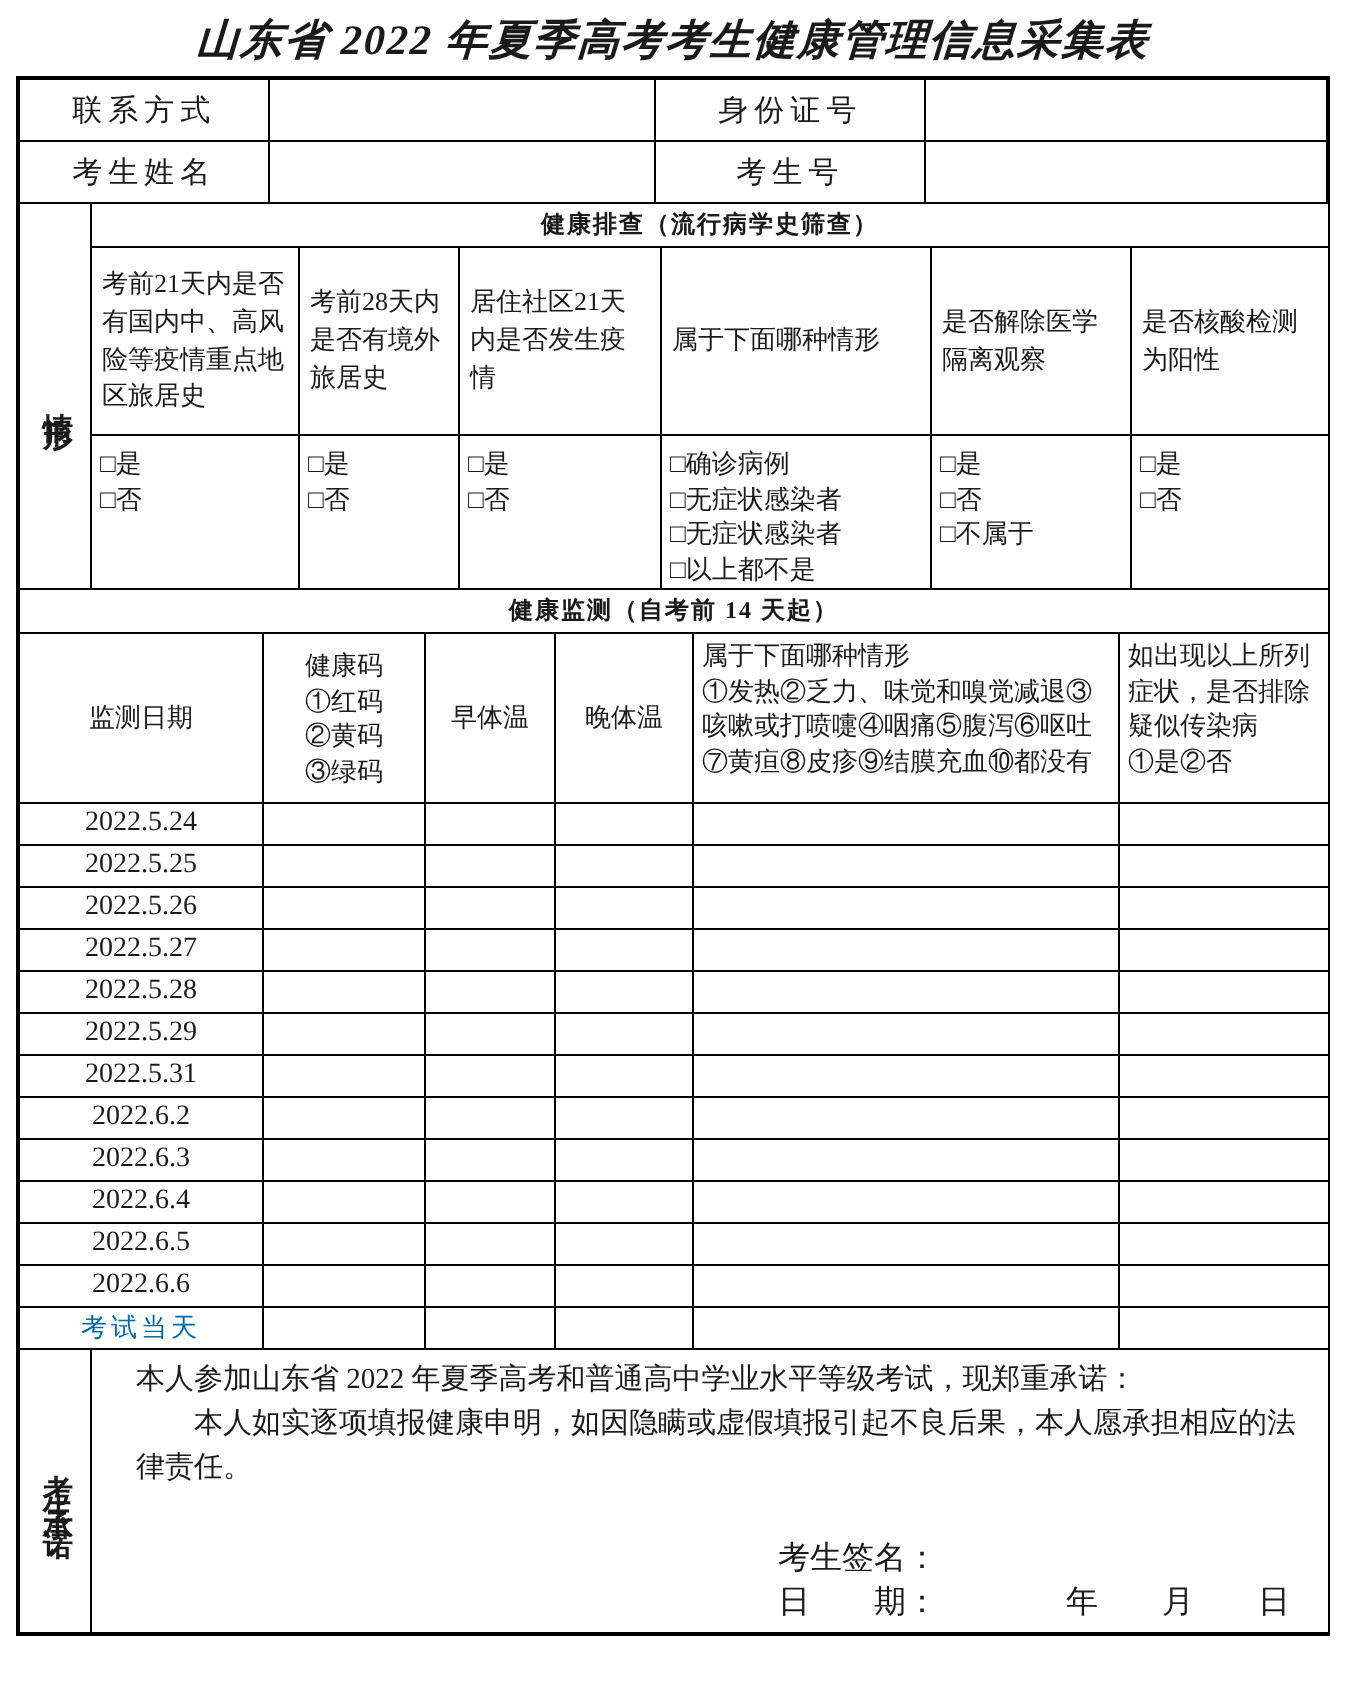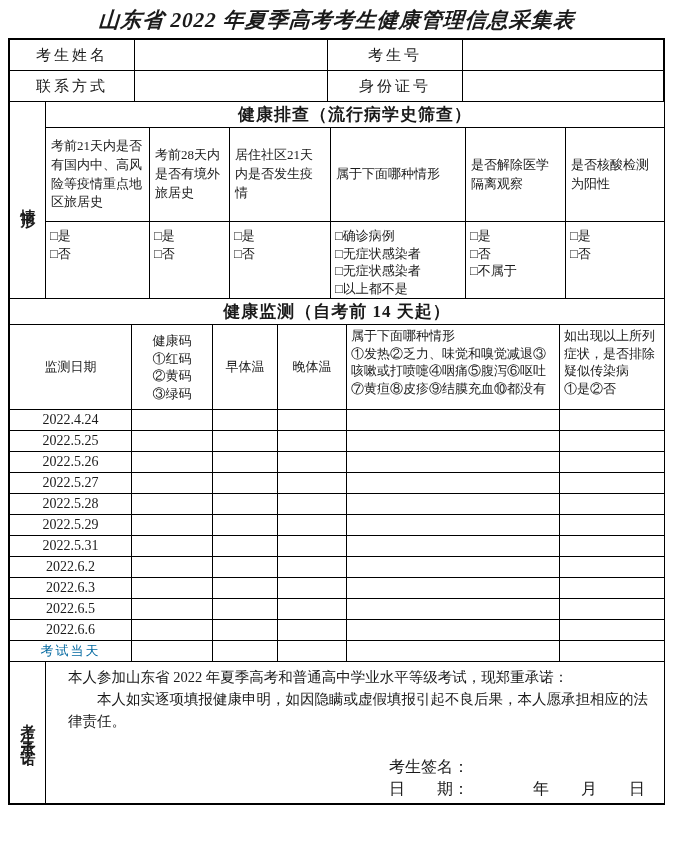--- a/index.html
+++ b/index.html
@@ -43,21 +43,21 @@
   }
 
   
   .info-table tr { height: 31px; }
   .info-table .lbl { text-align: center; font-size: 15px; letter-spacing: 3px; }
 
   
   .section-header {
     text-align: center;
     font-weight: bold;
-    font-size: 17px;
+    font-size: 12px;
     height: 22px;
     letter-spacing: 1px;
   }
 
   
   .screening-table .vlabel-cell { text-align: center; vertical-align: middle; }
   .vlabel {
     writing-mode: vertical-lr;
     text-orientation: upright;
     font-weight: bold;
@@ -116,29 +116,29 @@
 
     <table class="info-table">
       <colgroup>
           <col style="width:125px">
           <col style="width:193px">
           <col style="width:134px">
           <col style="width:201px">
         </colgroup>
       <tbody>
           <tr>
+        <td class="lbl">联系方式</td>
+        <td></td>
+        <td class="lbl">身份证号</td>
+        <td></td>
+      </tr>
+      <tr>
         <td class="lbl">考生姓名</td>
         <td></td>
         <td class="lbl">考生号</td>
-        <td></td>
-      </tr>
-      <tr>
-        <td class="lbl">联系方式</td>
-        <td></td>
-        <td class="lbl">身份证号</td>
         <td></td>
       </tr>
     </tbody>
       </table>
 
     <table class="screening-table">
       <colgroup>
           <col style="width:36px">
           <col style="width:104px">
           <col style="width:80px">
@@ -214,21 +214,21 @@
 ②黄码
 ③绿码</span></td>
         <td class="colhead">早体温</td>
         <td class="colhead">晚体温</td>
         <td class="colhead left sym pre">属于下面哪种情形
 ①发热②乏力、味觉和嗅觉减退③咳嗽或打喷嚏④咽痛⑤腹泻⑥呕吐⑦黄疸⑧皮疹⑨结膜充血⑩都没有</td>
         <td class="colhead left sym pre">如出现以上所列症状，是否排除疑似传染病
 ①是②否</td>
       </tr>
       <tr class="date-row">
-        <td class="date">2022.4.24</td>
+        <td class="date">2022.5.24</td>
         <td></td>
         <td></td>
         <td></td>
         <td></td>
         <td></td>
       </tr>
       <tr class="date-row">
         <td class="date">2022.5.25</td>
         <td></td>
         <td></td>
@@ -279,20 +279,28 @@
       <tr class="date-row">
         <td class="date">2022.6.2</td>
         <td></td>
         <td></td>
         <td></td>
         <td></td>
         <td></td>
       </tr>
       <tr class="date-row">
         <td class="date">2022.6.3</td>
+        <td></td>
+        <td></td>
+        <td></td>
+        <td></td>
+        <td></td>
+      </tr>
+      <tr class="date-row">
+        <td class="date">2022.6.4</td>
         <td></td>
         <td></td>
         <td></td>
         <td></td>
         <td></td>
       </tr>
       <tr class="date-row">
         <td class="date">2022.6.5</td>
         <td></td>
         <td></td>

